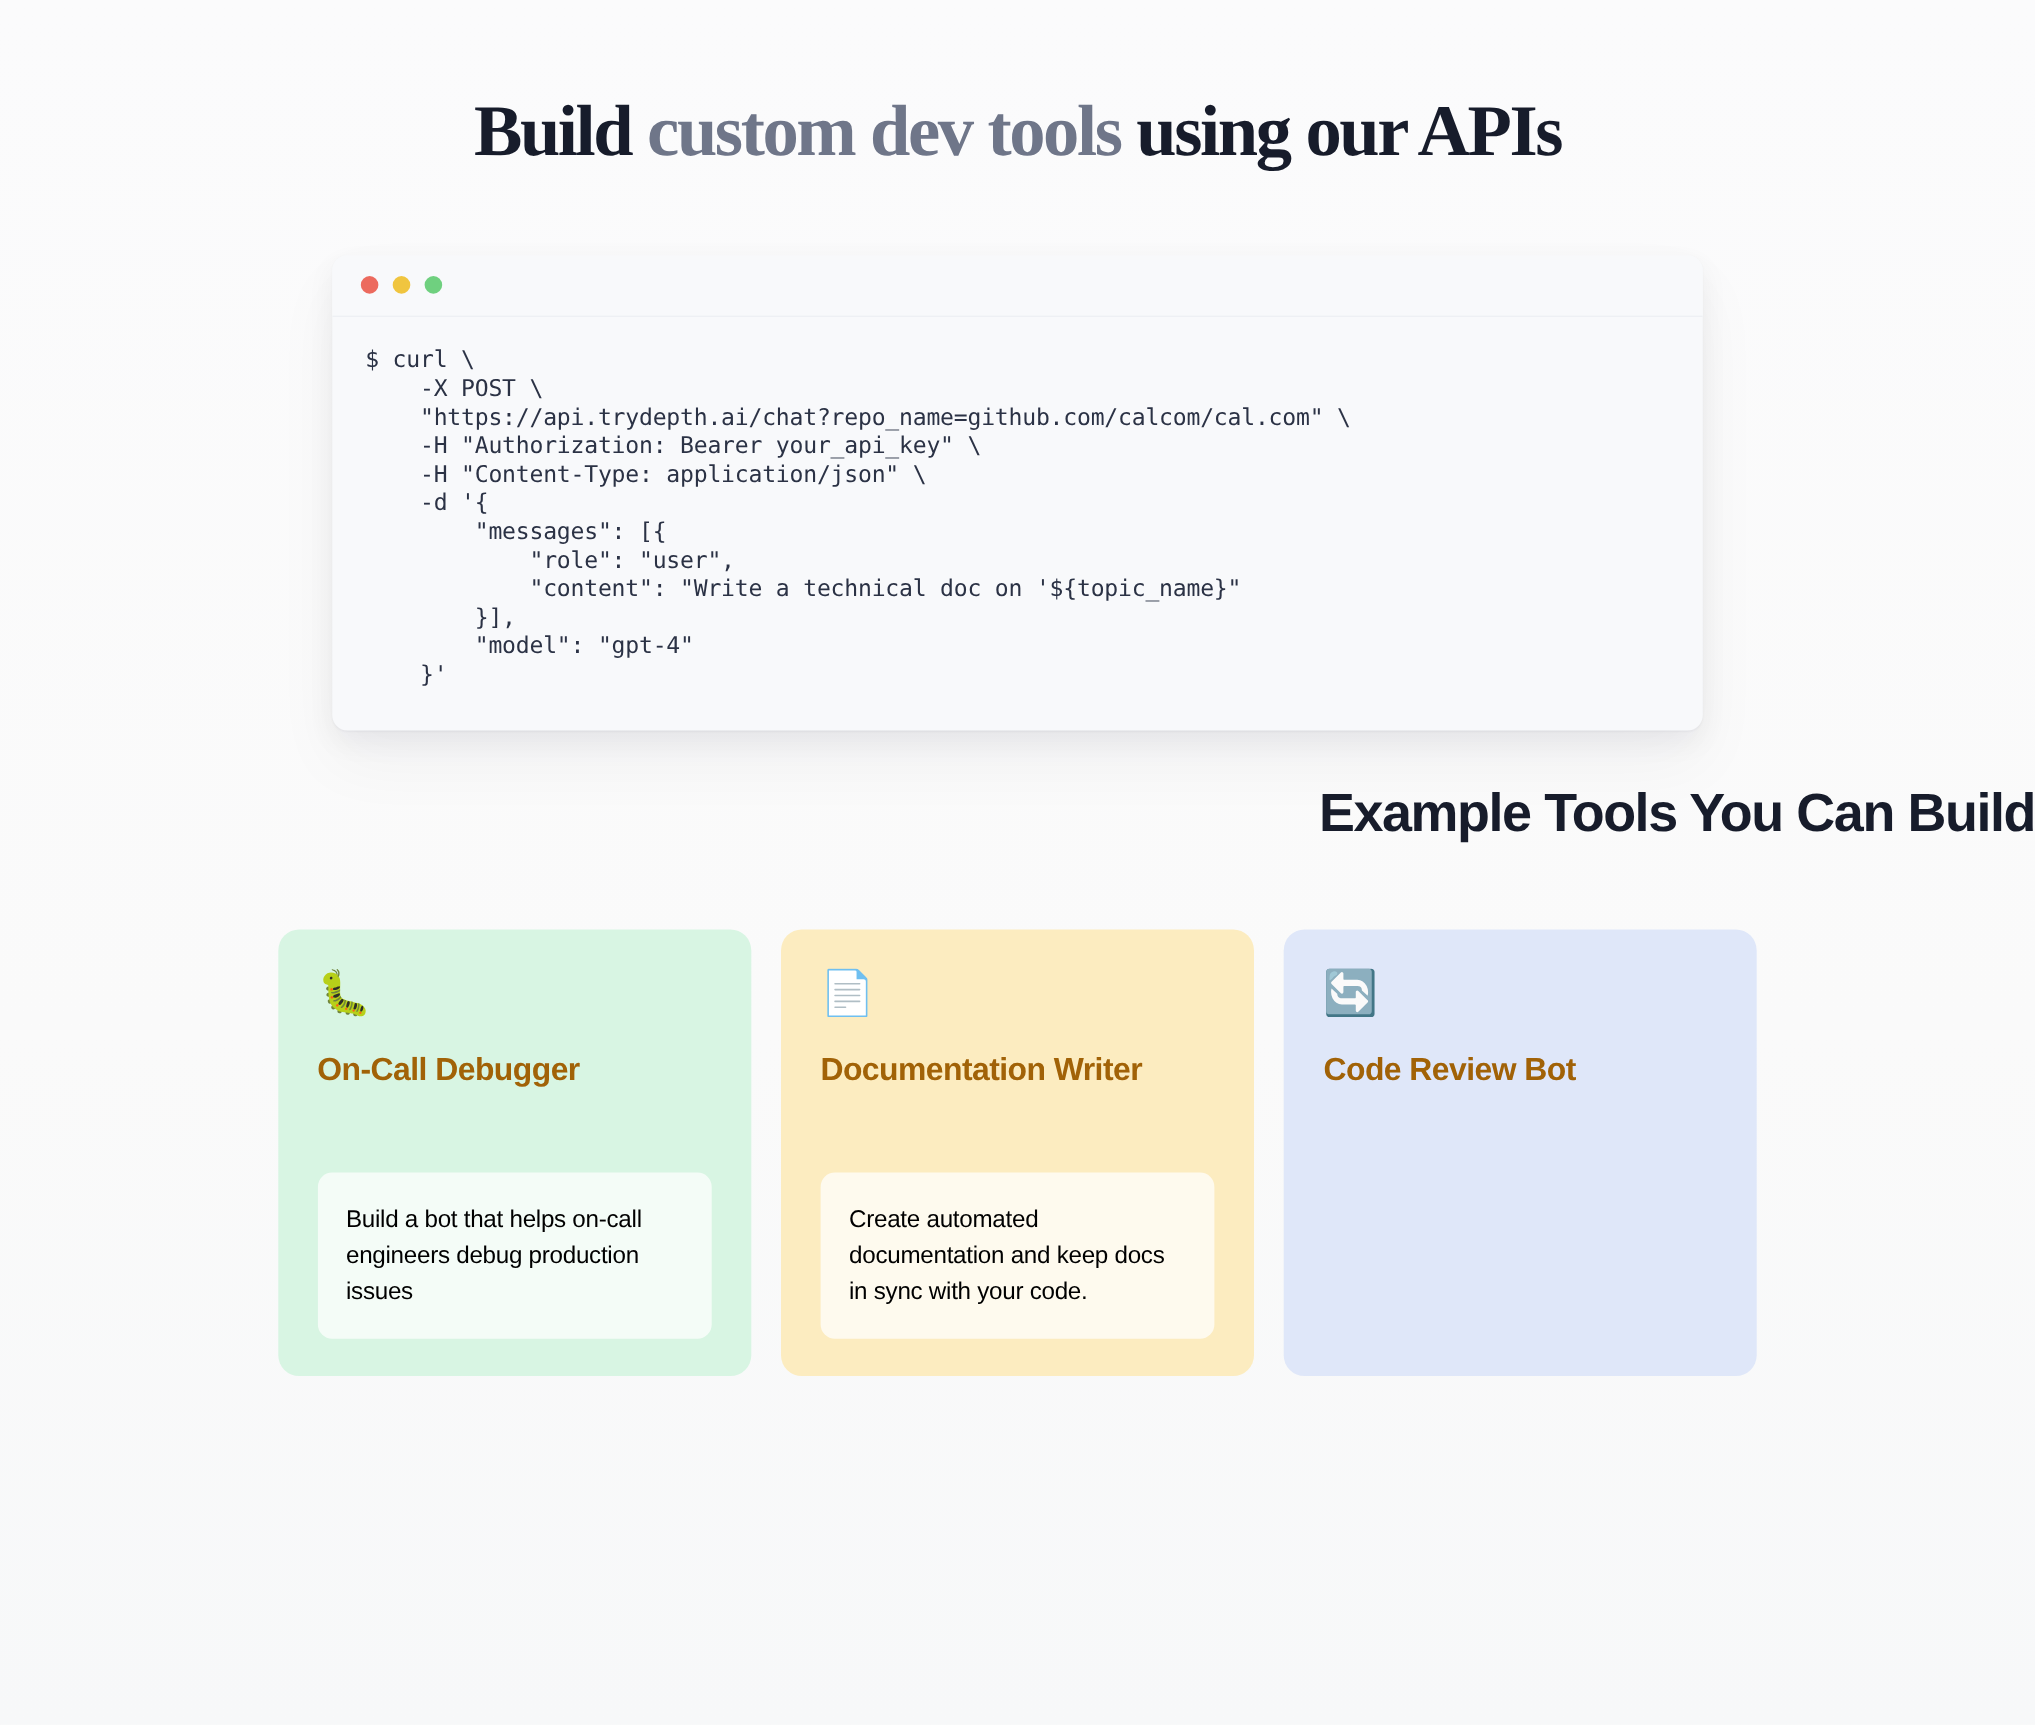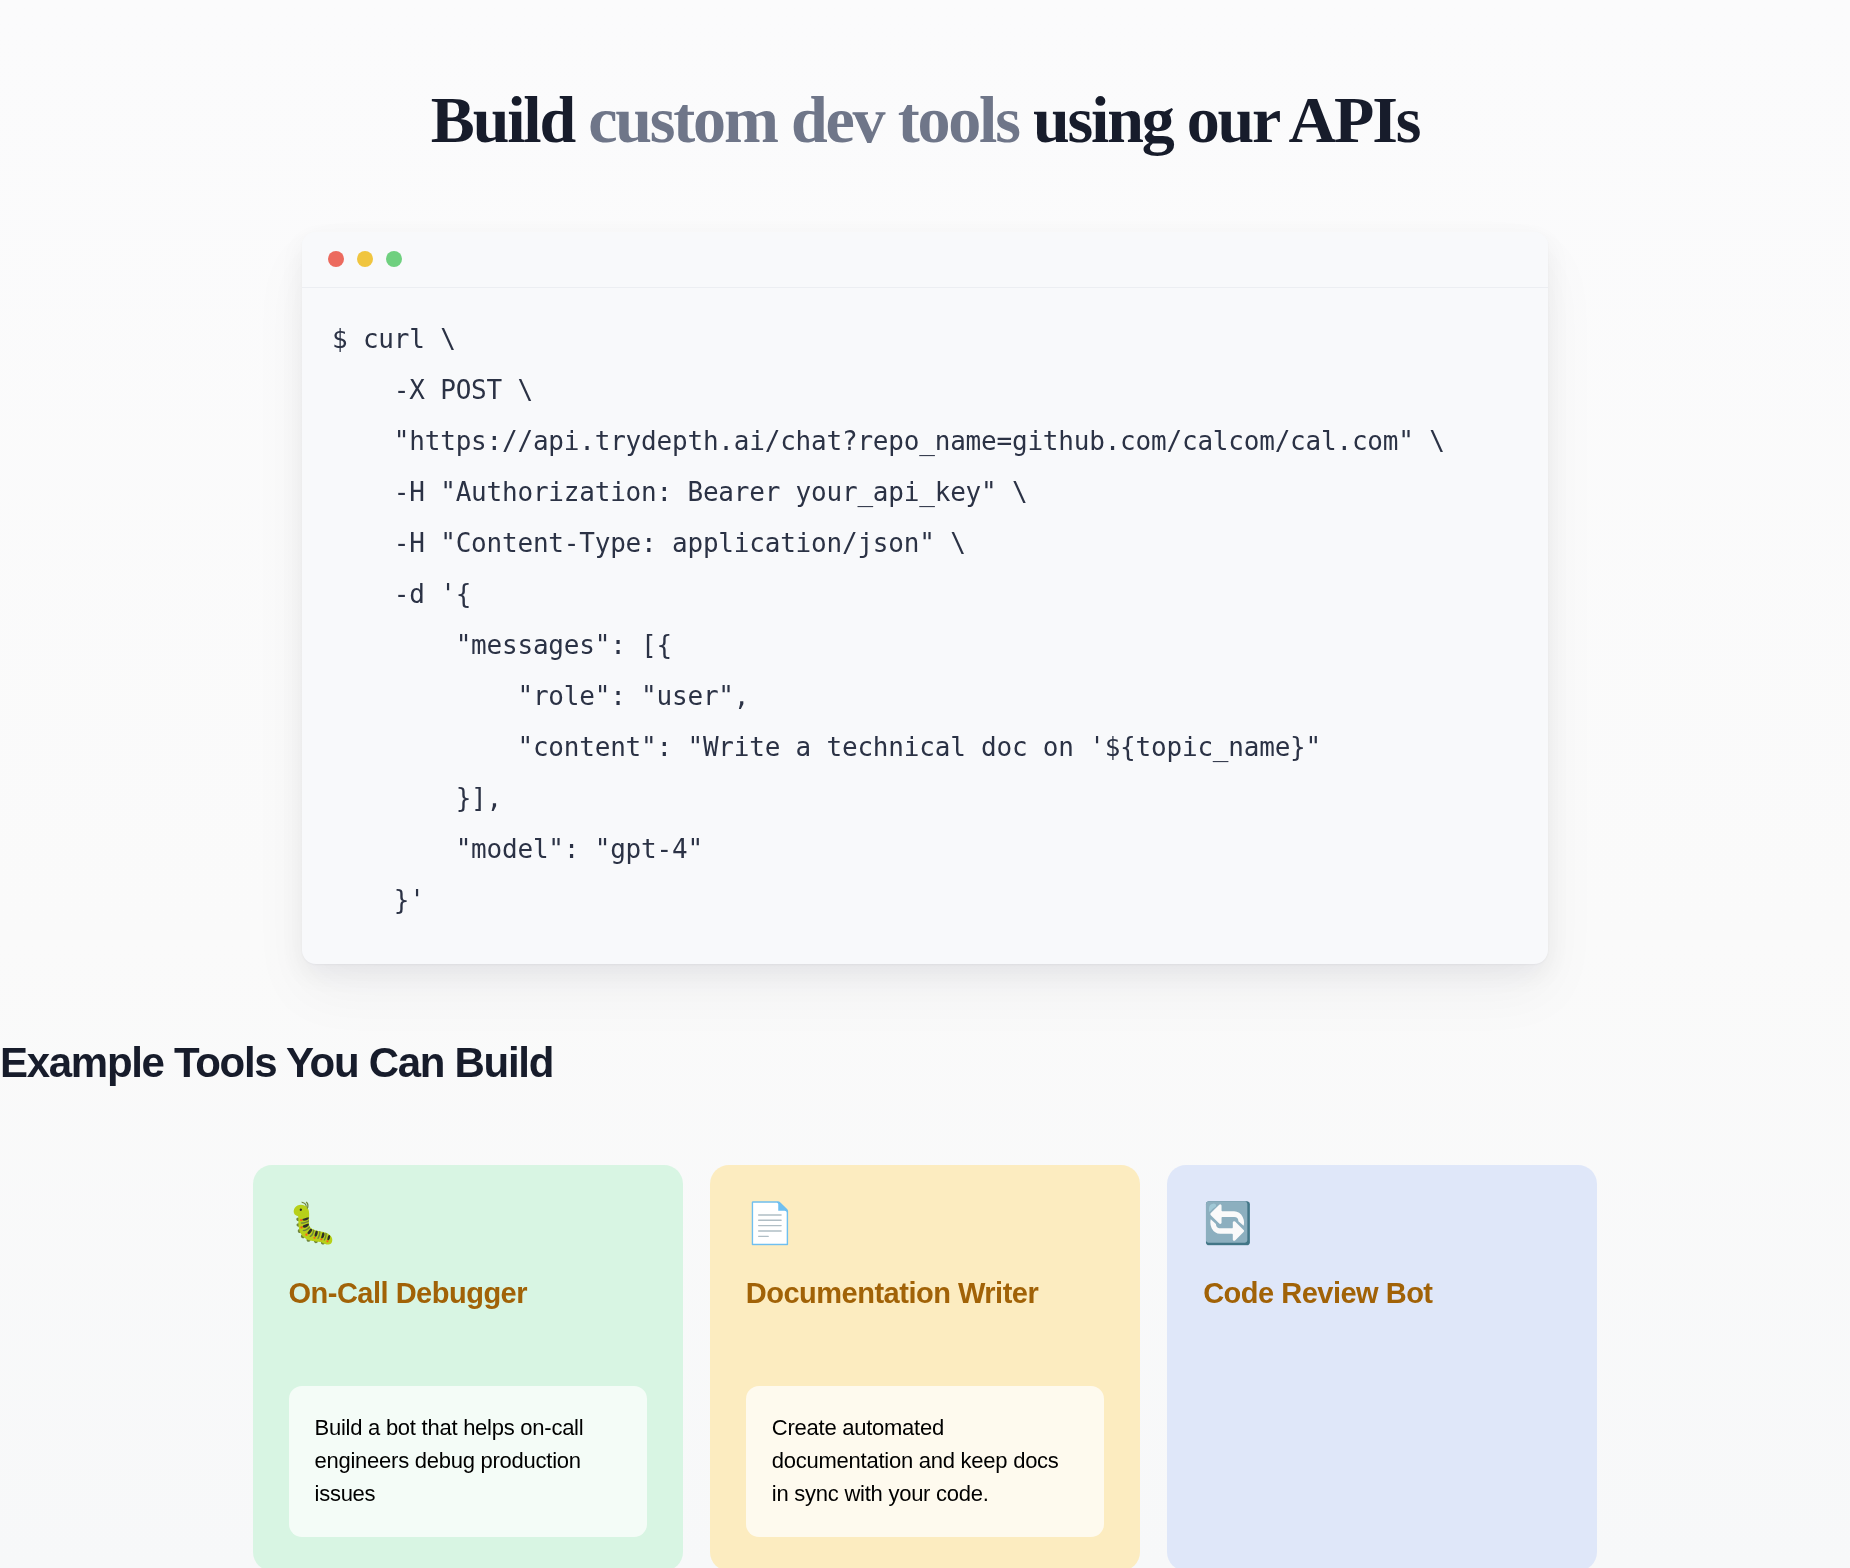--- a/index.html
+++ b/index.html
@@ -70,32 +70,32 @@
   .dot-red { background: #ec6a5e; }
   .dot-yellow { background: #f0c53f; }
   .dot-green { background: #6fd07f; }
 
   .code-body {
     padding: 26px 30px 38px 30px;
   }
   .code-pre {
     margin: 0;
     font-family: "DejaVu Sans Mono", "Liberation Mono", monospace;
-    font-size: 26px;
-    line-height: 51px;
+    font-size: 21px;
+    line-height: 26px;
     color: #2b3245;
     white-space: pre;
     letter-spacing: -0.2px;
   }
 
   
   .section-title {
-    margin: 75px 0 0 0;
-    text-align: left;
-    font-size: 42px;
+    margin: 47px 0 0 0;
+    text-align: right;
+    font-size: 49px;
     font-weight: 700;
     letter-spacing: -1.3px;
     color: #171c2b;
   }
 
   
   .cards {
     display: flex;
     gap: 27px;
     width: 1345px;

